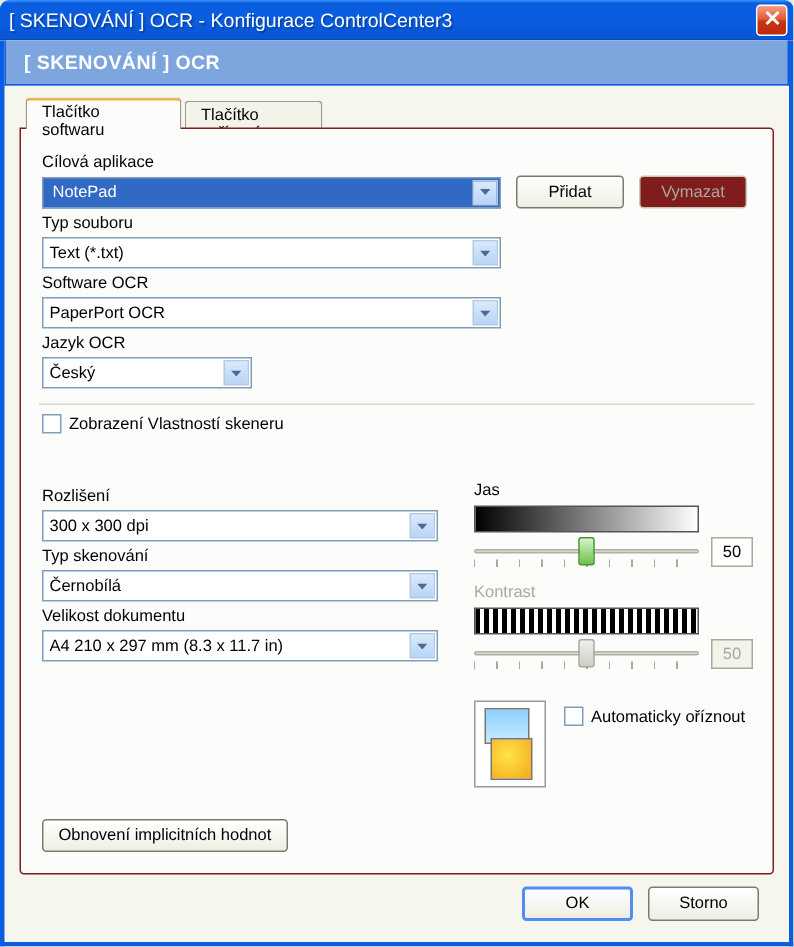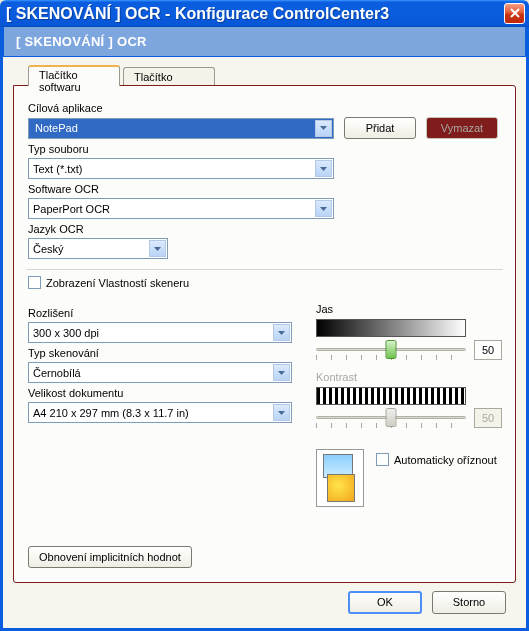--- a/index.html
+++ b/index.html
@@ -5,21 +5,21 @@
   * { box-sizing: border-box; font-family: Tahoma, Arial, sans-serif; font-size: 11px; }
   body { margin: 0; background: #ece9d8; width: 529px; height: 631px; overflow: hidden; }
 
   
   .titlebar {
     height: 27px;
     background: linear-gradient(to bottom, #3a95ff 0%, #0a5ddf 8%, #0a5ddf 50%, #0756d6 95%, #0345ad 100%);
     display: flex; align-items: center; padding: 0 4px 0 6px;
     border-top-left-radius: 6px; border-top-right-radius: 6px;
   }
-  .titlebar .title { color: #fff; font-weight: bold; font-size: 16px; text-shadow: 1px 1px 1px rgba(0,0,0,.3); flex: 1; }
+  .titlebar .title { color: #fff; font-weight: normal; font-size: 13px; text-shadow: 1px 1px 1px rgba(0,0,0,.3); flex: 1; }
   .close-btn {
     width: 21px; height: 21px; border: 1px solid #fff; border-radius: 3px;
     background: linear-gradient(to bottom, #f79e85, #e45a34 45%, #c73615 55%, #c1280b);
     color: #fff; display: flex; align-items: center; justify-content: center; font-weight: bold;
   }
 
   
   .subheader {
     background: #7da6de; height: 30px; display: flex; align-items: center;
     padding-left: 12px; border: 1px solid #0a5ddf; border-top: none;
@@ -34,21 +34,21 @@
   
   .tabstrip { position: relative; height: 21px; }
   .tab {
     position: absolute; top: 0; height: 21px; padding: 3px 10px 0;
     border: 1px solid #9c9a8c; border-bottom: none;
     border-top-left-radius: 3px; border-top-right-radius: 3px;
     background: #f7f6ee;
   }
   .tab.active { background: #fcfcfa; z-index: 2; border-top: 2px solid #f0b24e; padding-top: 2px; }
   .tab.inactive { top: 2px; height: 19px; background: #f4f3ea; }
-  .tab1 { left: 15px; width: 92px; }
+  .tab1 { left: 4px; width: 104px; }
   .tab2 { left: 110px; width: 92px; }
 
   
   .tabpanel {
     border: 1px solid #7f1d1d; background: #fcfcfa;
     height: 498px; padding: 12px 14px 12px 14px; position: relative;
     border-radius: 0 3px 3px 3px; margin-top: -1px;
   }
 
   label.field-label { display: block; margin: 4px 0 3px 0; color: #000; }
@@ -76,21 +76,21 @@
     background: linear-gradient(to bottom,#fff,#efeee4);
     text-align: center; line-height: 20px;
   }
   .btn.disabled { color: #a9a9a0; border-color: #c6c5b8; background: #7f1d1d; }
 
   
   .chk { display: flex; align-items: center; gap: 5px; }
   .chk .box { width: 13px; height: 13px; border: 1px solid #7f9db9; background: #fff; }
 
   
-  .cols { display: flex; gap: 24px; margin-top: 14px; }
+  .cols { display: flex; gap: 24px; margin-top: 32px; }
   .col-left { width: 268px; }
   .col-right { flex: 1; }
 
   
   .gradient-bar {
     height: 18px; border: 1px solid #555;
     background: linear-gradient(to right, #000, #fff);
     width: 150px;
   }
   .contrast-bar {

